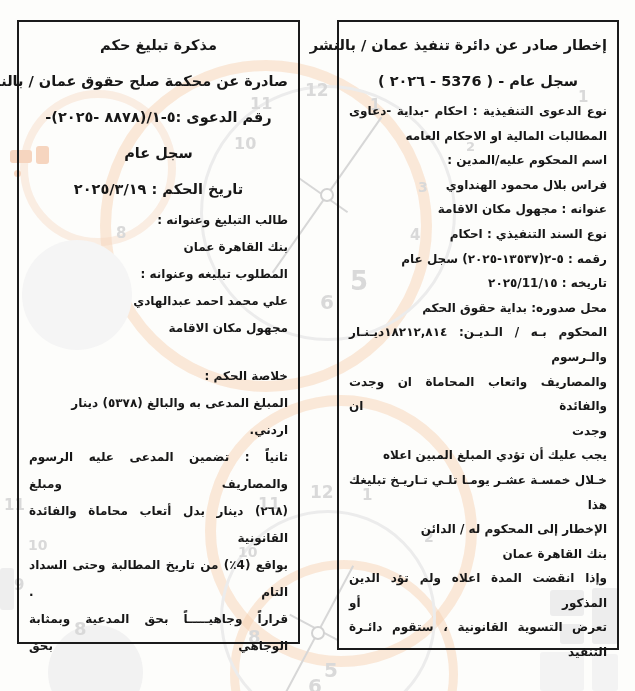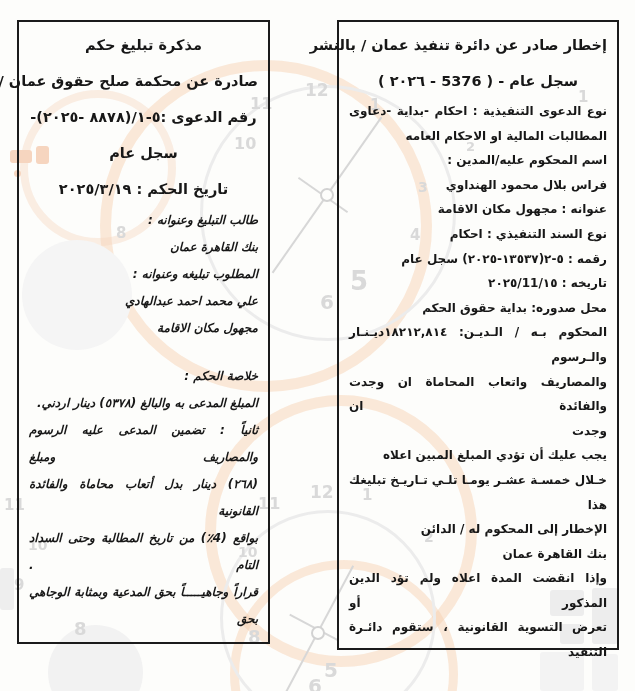--- a/index.html
+++ b/index.html
@@ -19,26 +19,26 @@
   .blk.light{background:#f3f3f3;}
   .blk.peach{background:#f6d5bf;}
   .cn{position:absolute;color:#d9d9d9;font-weight:700;line-height:1;}
   
   .box{
     position:absolute;z-index:2;box-sizing:border-box;
     border:2.5px solid #1b1b1b;background:transparent;
     direction:rtl;color:#171717;font-weight:700;
     padding:5px 10px 0 10px;
   }
-  #left-box{left:17px;top:20px;width:253px;height:624px;}
+  #left-box{left:17px;top:20px;width:283px;height:624px;}
   #right-box{left:337px;top:20px;width:282px;height:630px;}
   .h{font-size:14.5px;line-height:36px;text-align:center;white-space:nowrap;}
   .line{font-size:12px;text-align:right;}
   #right-box .line{line-height:24.6px;}
-  #left-box .line{line-height:27px;font-style:italic;}
+  #left-box .line{line-height:27px;}
   .j{text-align:justify;text-align-last:justify;}
   .blank-l{height:21px;}
 </style>
 </head>
 <body>
 
 <div class="canvas">
 
   <div class="wm">
     <div class="ring-peach" style="left:100px;top:60px;width:310px;height:310px;"></div>

